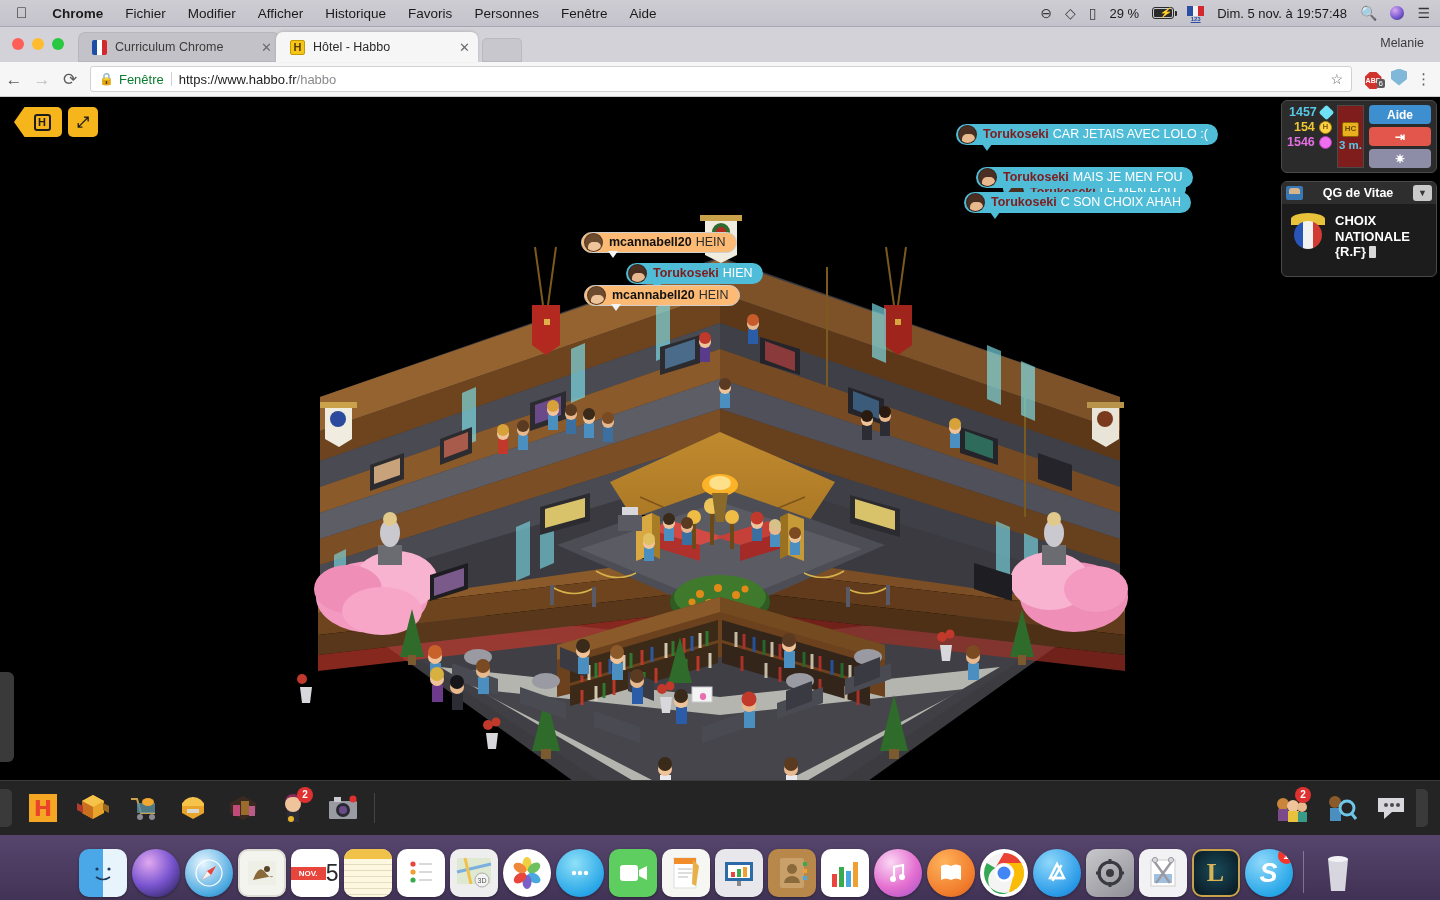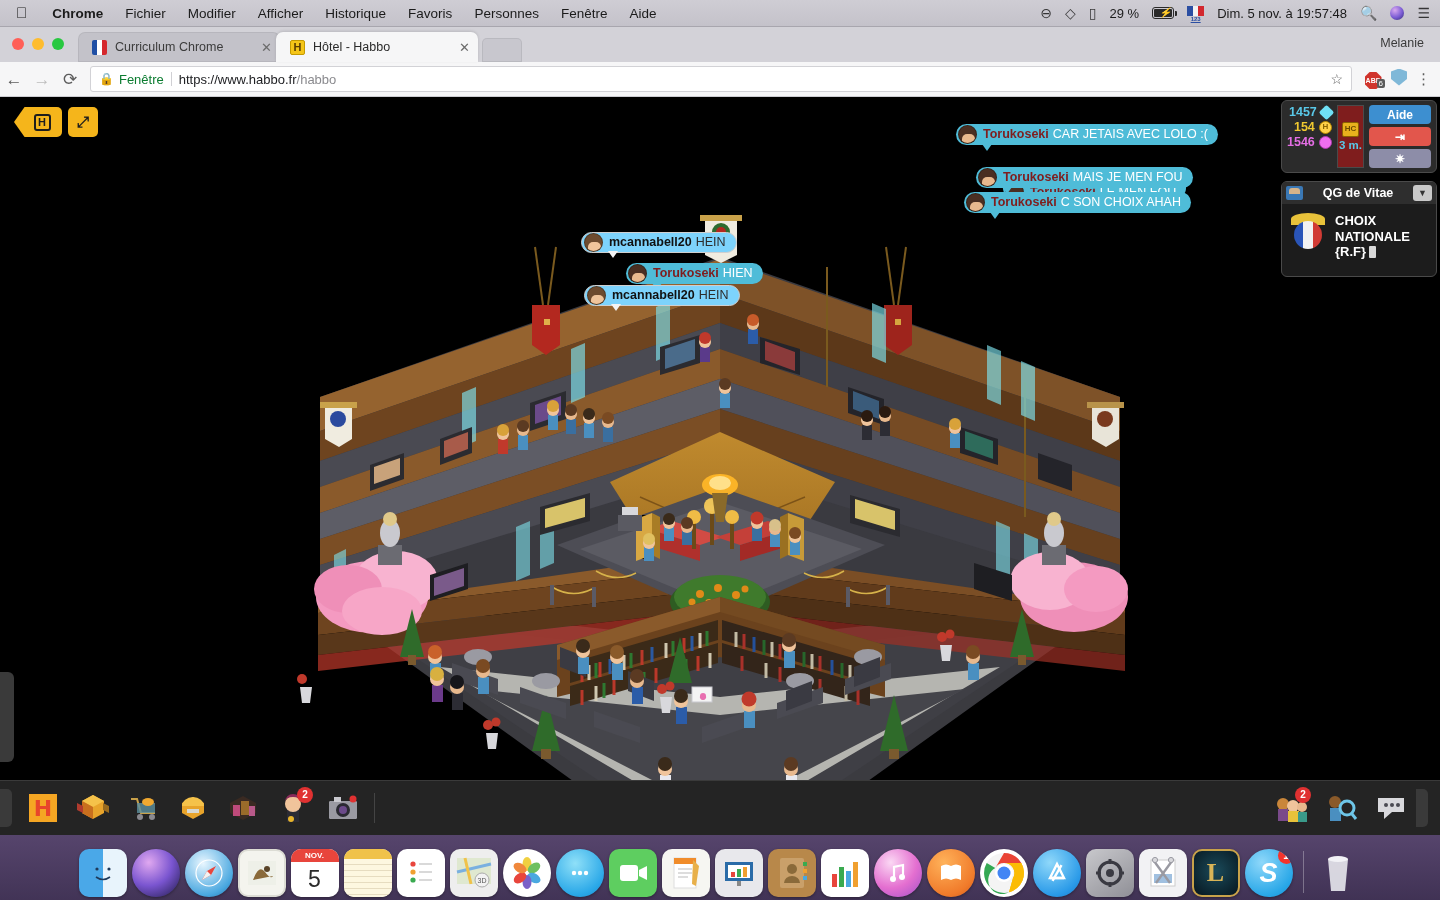--- a/index.html
+++ b/index.html
@@ -116,21 +116,21 @@
     background:#6d4b2f;position:relative;overflow:hidden;border:1px solid rgba(0,0,0,.25);}
   .bubble .ava::after{content:"";position:absolute;left:3px;bottom:0;width:13px;height:9px;background:#f0c49b;border-radius:5px 5px 0 0;}
   .bubble .nm{font-weight:bold;margin-right:4px;}
   .bubble::after{content:"";position:absolute;bottom:-6px;left:26px;width:0;height:0;
     border-left:5px solid transparent;border-right:5px solid transparent;}
   .b-blue{background:#4fbcd8;color:#fff;}
   .b-blue .nm{color:#7f1d1d;}
   .b-blue::after{border-top:7px solid #4fbcd8;}
   .b-blue .ava{background:#4a2f22;}
   .b-blue .ava::after{background:#e8b98e;}
-  .b-white{background:#7dd3fc;color:#2c2c2c;border:1px solid #cfcfcf;}
+  .b-white{background:#fdba74;color:#2c2c2c;border:1px solid #cfcfcf;}
   .b-white .nm{color:#111;}
   .b-white::after{border-top:7px solid #f4f4f4;}
 
   
   .hud-right{position:absolute;right:3px;top:3px;width:192px;z-index:30;padding-left:36px;}
   .hud-cur{background:#2b2b2b;border:1px solid #4a4a4a;border-radius:6px;display:flex;padding:4px 5px;gap:5px;}
   .cur-col{display:flex;flex-direction:column;gap:1px;}
   .cur-row{display:flex;align-items:center;justify-content:flex-end;gap:4px;font-size:12.5px;font-weight:bold;}
   .c-diamond{color:#59c8e8;} .c-coin{color:#f0c830;} .c-dia{color:#e46ee4;}
   .ico-sq{width:13px;height:13px;border-radius:50%;display:inline-block;}
@@ -1053,21 +1053,21 @@
           <polygon points="19,19 10,24 15,15" fill="#f2f2f2"></polygon>
         </svg>
     </div>
     <div class="dk" style="background:#f4f4ee;border:2px solid #dcdcd4">
       <svg width="34" height="34" viewBox="0 0 34 34">
           <rect x="3" y="5" width="28" height="24" fill="#eef0e8"></rect>
           <path d="M8,24 q6,-16 12,-8 t8,4" fill="#8a6a3a"></path>
           <circle cx="22" cy="13" r="3" fill="#5a4428"></circle>
         </svg>
     </div>
-    <div class="dk" style="background:#fff;flex-direction:column;padding:0">
+    <div class="dk" style="background:#fff;flex-direction:row;padding:0">
       <span style="display:block;width:100%;background:#e8453c;color:#fff;font-size:8px;font-weight:bold;text-align:center;line-height:13px">NOV.</span>
       <span style="flex:1;display:flex;align-items:center;justify-content:center;color:#2a2a2a;font-size:23px;font-weight:300">5</span>
     </div>
     <div class="dk" style="background:#fdf7e0;flex-direction:column;padding:0">
       <span style="display:block;width:100%;height:10px;background:#f0c24a"></span>
       <span style="flex:1;width:100%;background:repeating-linear-gradient(to bottom,#fdf7e0 0 5px,#e6dcc0 5px 6px)"></span>
     </div>
     <div class="dk" style="background:#fff">
       <svg width="34" height="34" viewBox="0 0 34 34">
           <circle cx="9" cy="8" r="2.6" fill="#e8453c"></circle>

